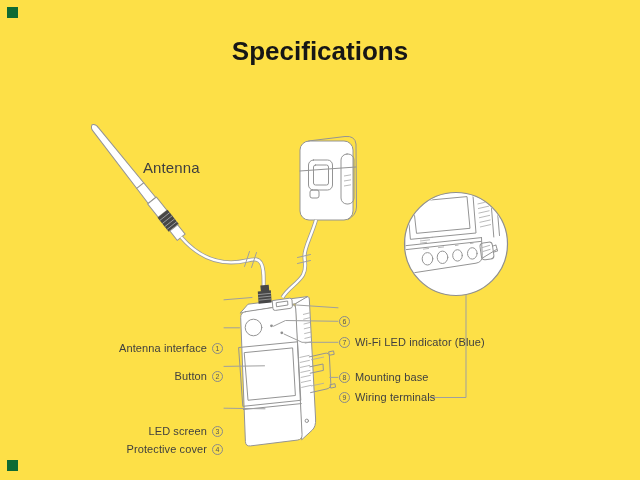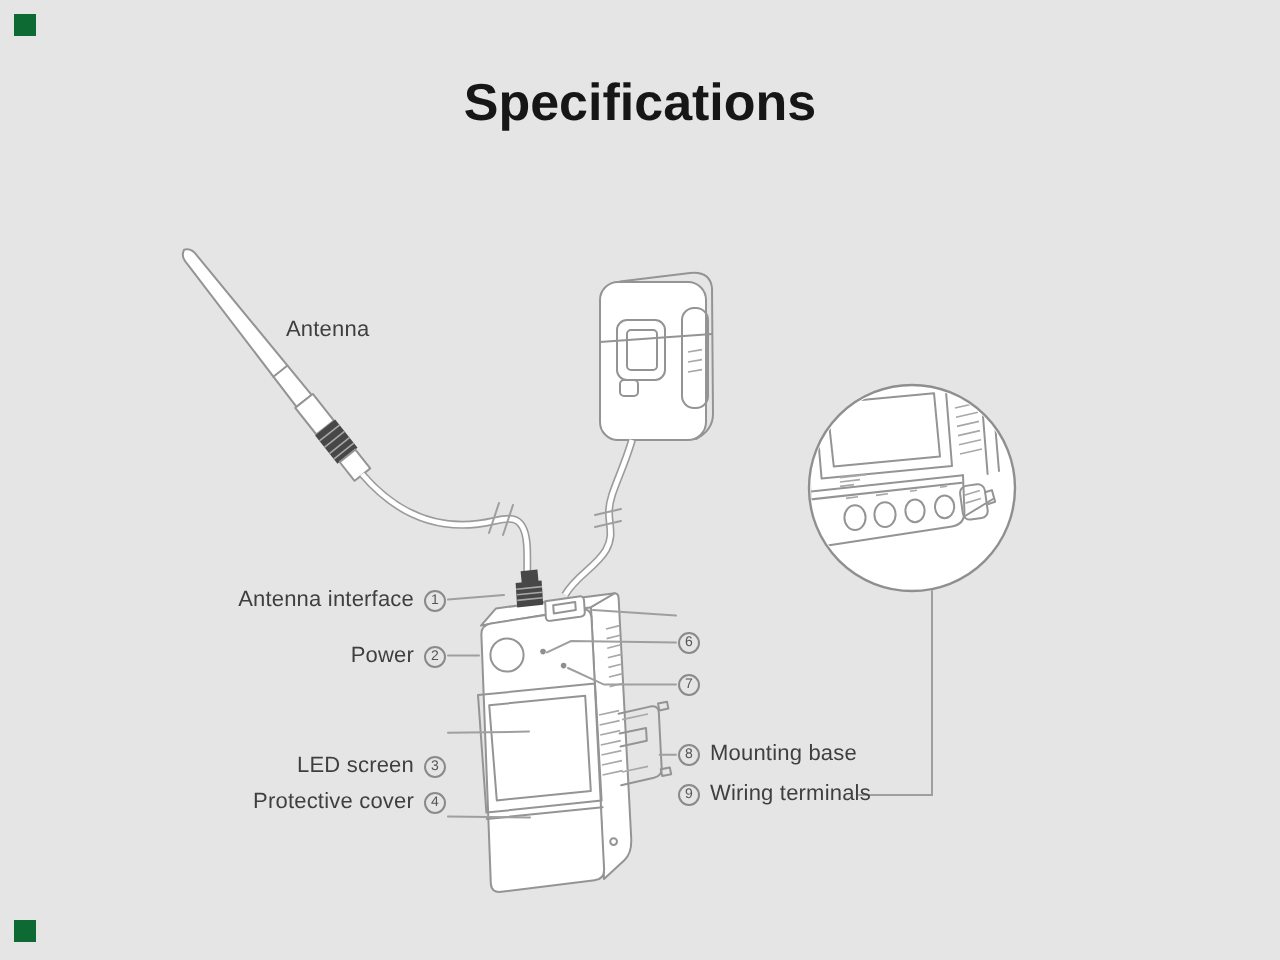--- a/index.html
+++ b/index.html
@@ -1,25 +1,25 @@
 <!DOCTYPE html>
 <html><head>
 <meta charset="utf-8">
 <style>
   html,body{margin:0;padding:0;background:#fff;}
-  .stage{position:relative;width:640px;height:480px;background:#e5e5e5;overflow:hidden;
+  .stage{position:relative;width:640px;height:480px;background:#fde047;overflow:hidden;
          font-family:"Liberation Sans","DejaVu Sans",sans-serif;}
   .title{position:absolute;top:36px;left:0;right:0;text-align:center;
          font-size:26px;font-weight:700;color:#161616;letter-spacing:0;}
   .corner{position:absolute;width:11px;height:11px;background:#0e6a33;}
   .corner.tl{left:7px;top:7px;}
   .corner.bl{left:7px;top:460px;}
-  .free-label{position:absolute;font-size:11px;color:#3f3f3f;letter-spacing:.1px;white-space:nowrap;}
+  .free-label{position:absolute;font-size:15px;color:#3f3f3f;letter-spacing:.1px;white-space:nowrap;}
   .co{position:absolute;display:flex;align-items:center;gap:5px;height:14px;white-space:nowrap;}
-  .co.left{right:417px;flex-direction:row;}
+  .co.left{right:417px;flex-direction:row;margin-top:48px;}
   .co.right{left:339px;flex-direction:row;}
   .co-label{font-size:11px;color:#3f3f3f;letter-spacing:.1px;}
   .num{width:11px;height:11px;border:1px solid #8a8a8a;border-radius:50%;box-sizing:border-box;
        display:flex;align-items:center;justify-content:center;
        font-size:7px;line-height:1;color:#555;flex:0 0 auto;}
   svg{position:absolute;left:0;top:0;}
   .ln{stroke:#949494;fill:none;stroke-width:1;stroke-linejoin:round;stroke-linecap:round;}
   .ln2{stroke:#9f9f9f;fill:none;stroke-width:1;stroke-linecap:round;}
   .wh{fill:#fff;}
   .cable-o{stroke:#9b9b9b;fill:none;stroke-width:4;}
@@ -154,37 +154,38 @@
     </g>
   </svg>
 
   <div class="free-label" style="left:143px;top:159px">Antenna</div>
 
   <div class="co left" style="top:293px">
     <span class="co-label">Antenna interface</span>
     <span class="num">1</span>
   </div>
   <div class="co left" style="top:321px">
-    <span class="co-label">Power</span>
+    <span class="co-label">Button</span>
     <span class="num">2</span>
   </div>
   <div class="co left" style="top:376px">
     <span class="co-label">LED screen</span>
     <span class="num">3</span>
   </div>
   <div class="co left" style="top:394px">
     <span class="co-label">Protective cover</span>
     <span class="num">4</span>
   </div>
 
   <div class="co right" style="top:314px">
     <span class="num">6</span>
   </div>
   <div class="co right" style="top:335px">
     <span class="num">7</span>
+    <span class="co-label">Wi-Fi LED indicator (Blue)</span>
   </div>
   <div class="co right" style="top:390px">
     <span class="num">9</span>
     <span class="co-label">Wiring terminals</span>
   </div>
   <div class="co right" style="top:370px">
     <span class="num">8</span>
     <span class="co-label">Mounting base</span>
   </div>
 

